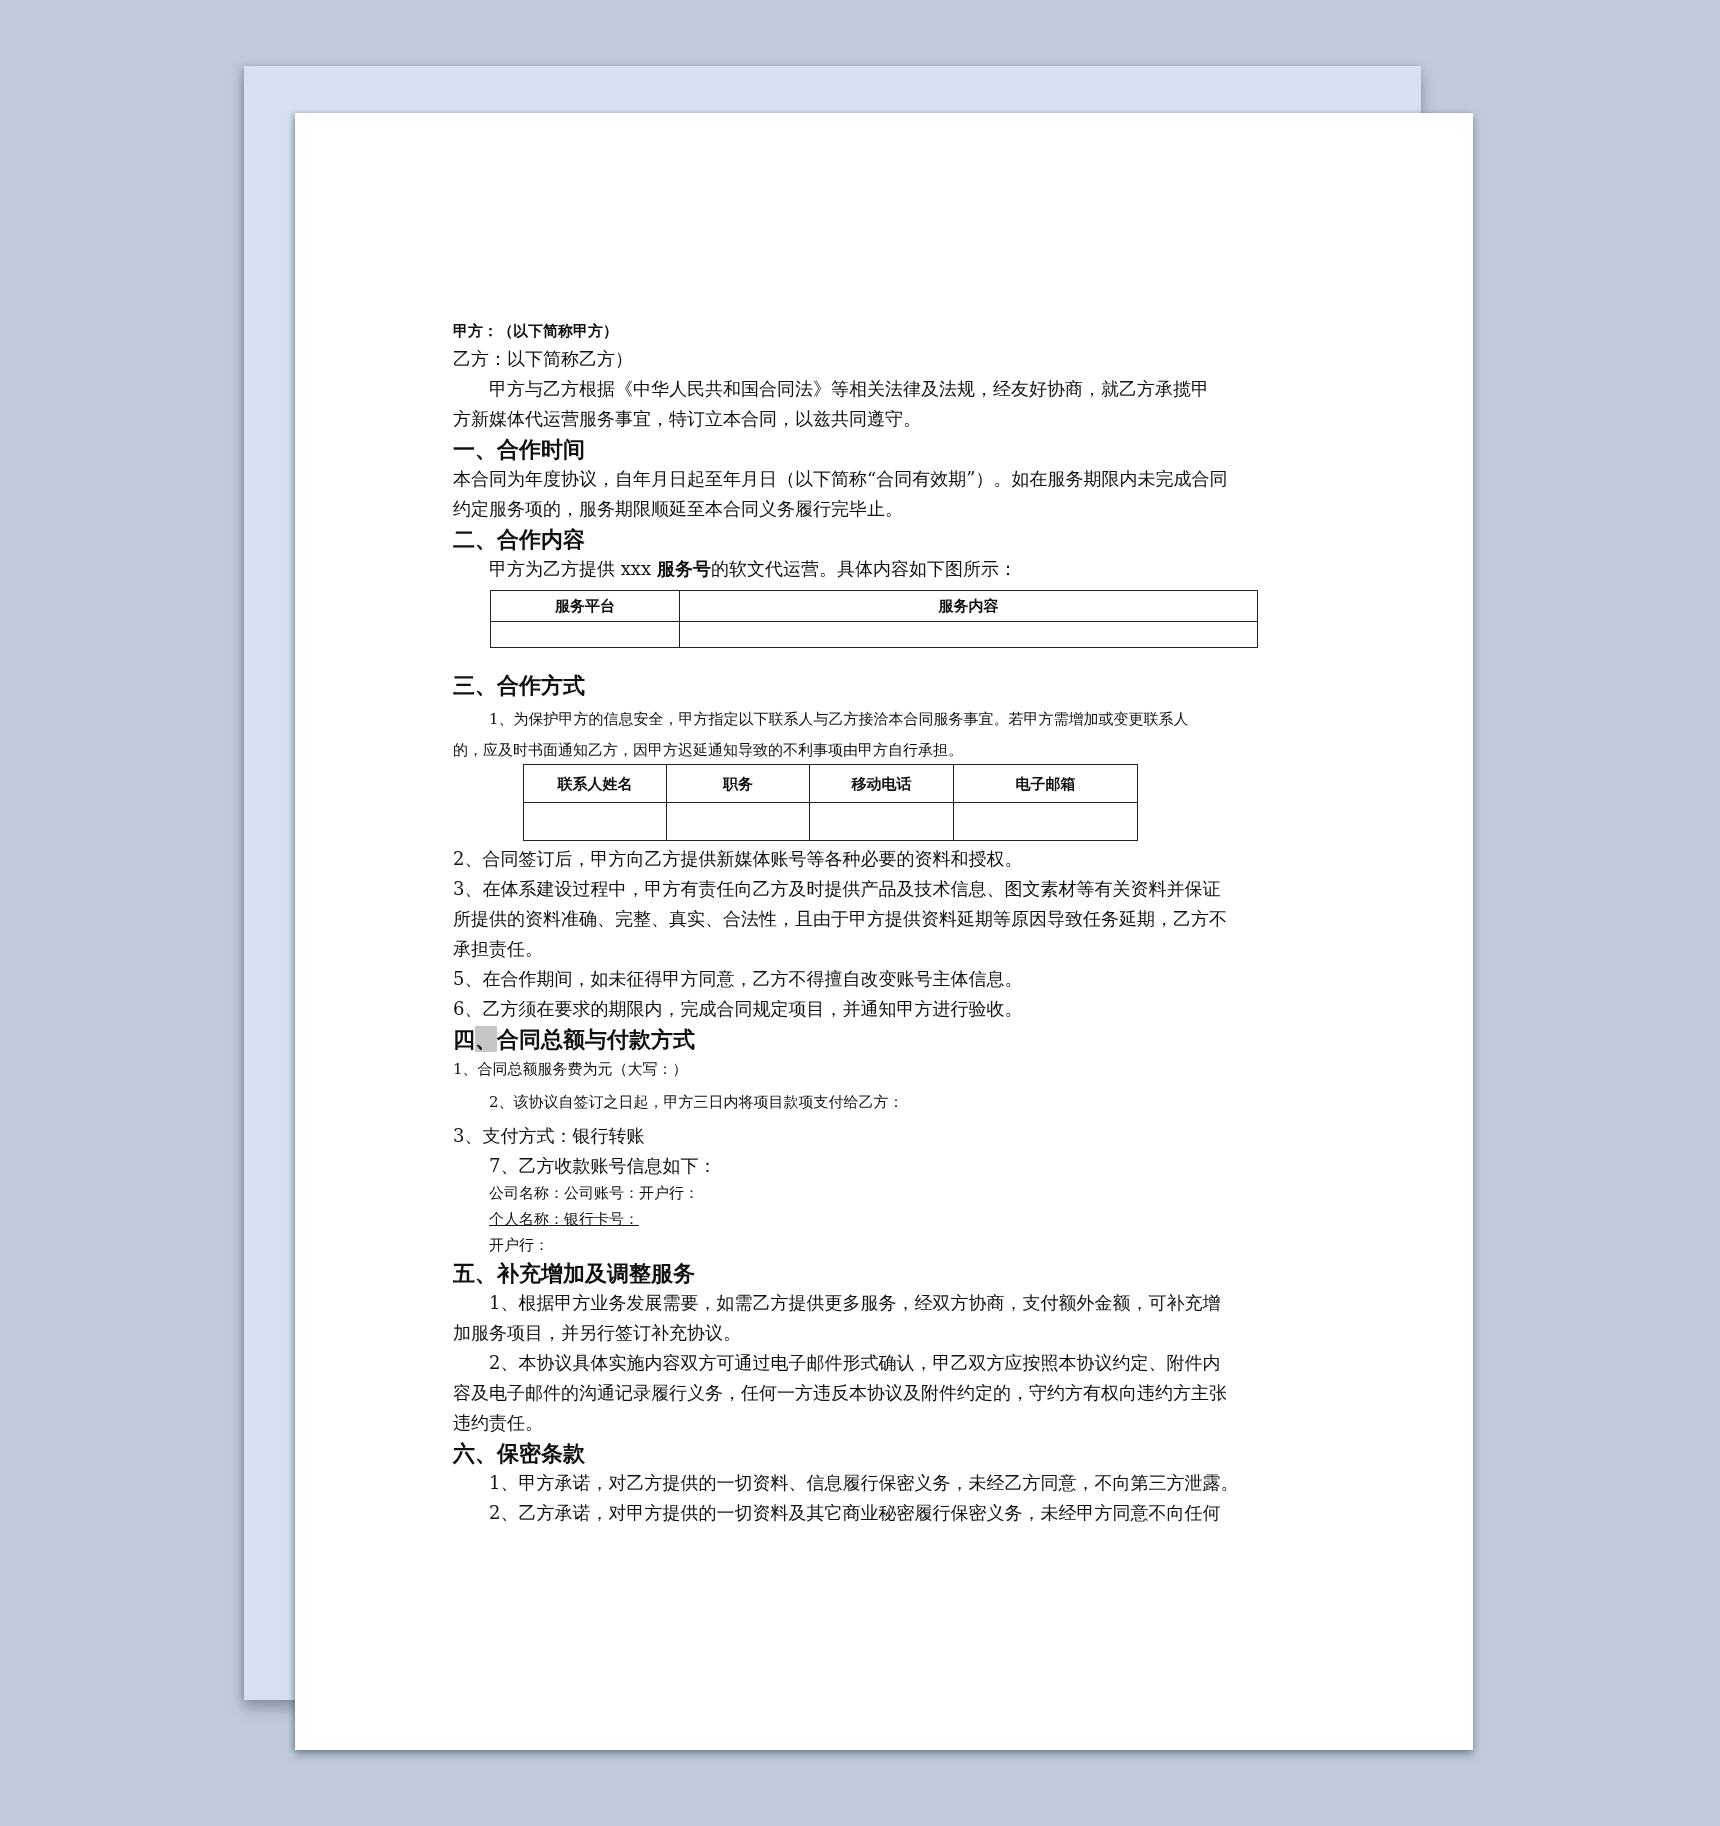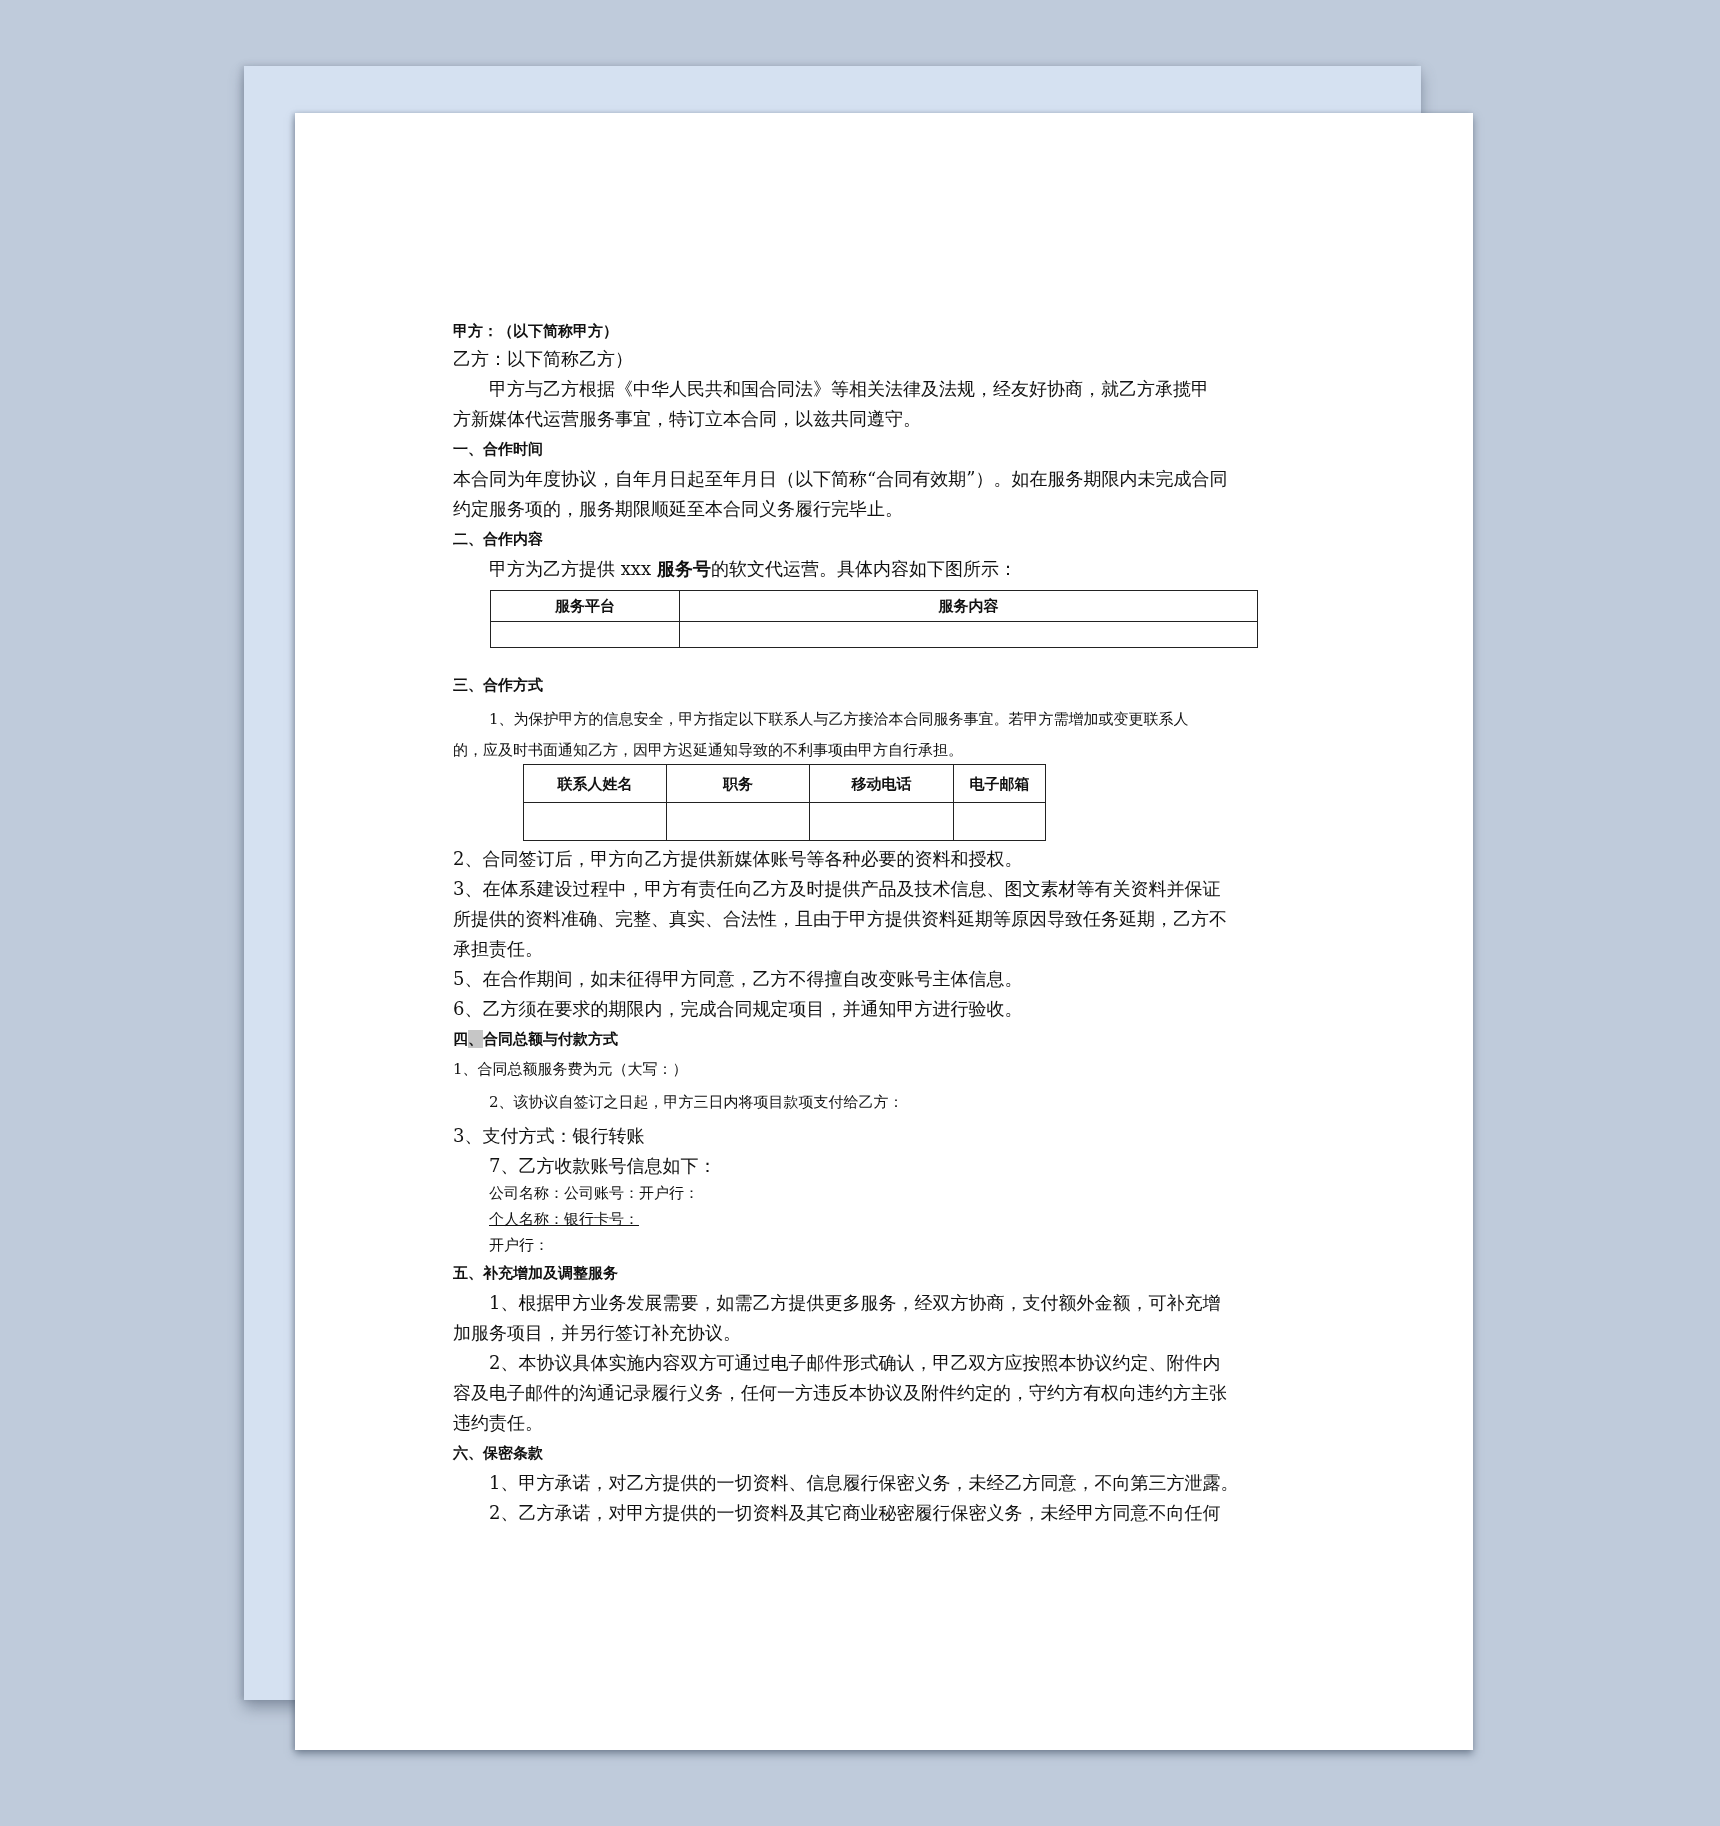--- a/index.html
+++ b/index.html
@@ -22,34 +22,34 @@
     width: 1178px; height: 1637px;
     background: #ffffff;
     box-shadow: 0 4px 8px rgba(60,75,95,0.55), -2px 0 4px rgba(60,75,95,0.2);
   }
   .content {
     position: absolute; left: 453px; top: 318px; width: 860px;
     font-size: 18px; line-height: 30px;
   }
   .line { white-space: nowrap; }
   .small { font-size: 15px; }
-  .head { font-size: 15px; font-weight: bold; }
+  .head { font-size: 22px; font-weight: bold; }
   .indent { padding-left: 36px; }
   .hl { background: #c6c6c6; }
   .bold { font-weight: bold; }
   table.doc {
     border-collapse: collapse;
     font-size: 15px; font-weight: bold;
   }
   table.doc td {
     border: 1.5px solid #222; text-align: center; padding: 0;
   }
   .t1 { position: absolute; left: 37px; width: 768px; }
   .t1 td { height: 25px; }
-  .t2 { position: absolute; left: 70px; width: 523px; }
+  .t2 { position: absolute; left: 70px; width: 615px; }
   .t2 .hr td { height: 37px; }
   .t2 .br td { height: 37px; }
 </style>
 </head>
 <body>
 
 <div class="back-page"></div>
 <div class="front-page"></div>
 
 <div class="content">

